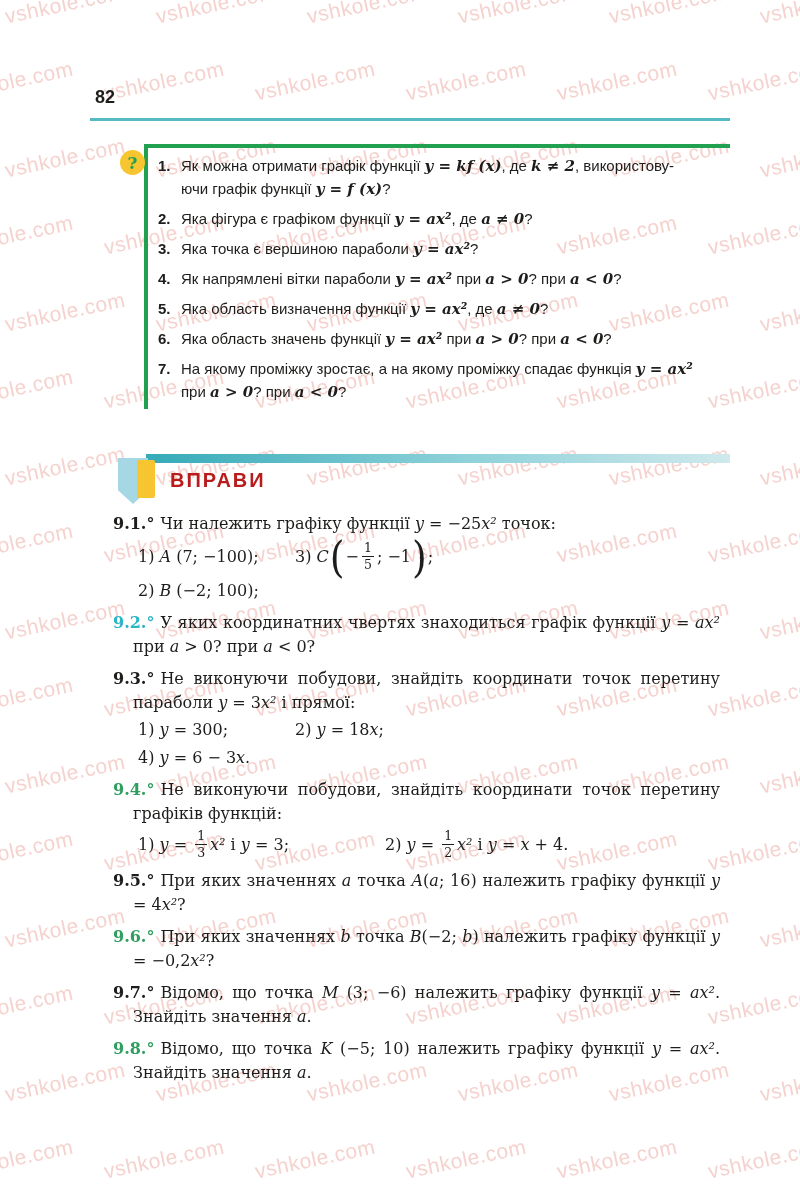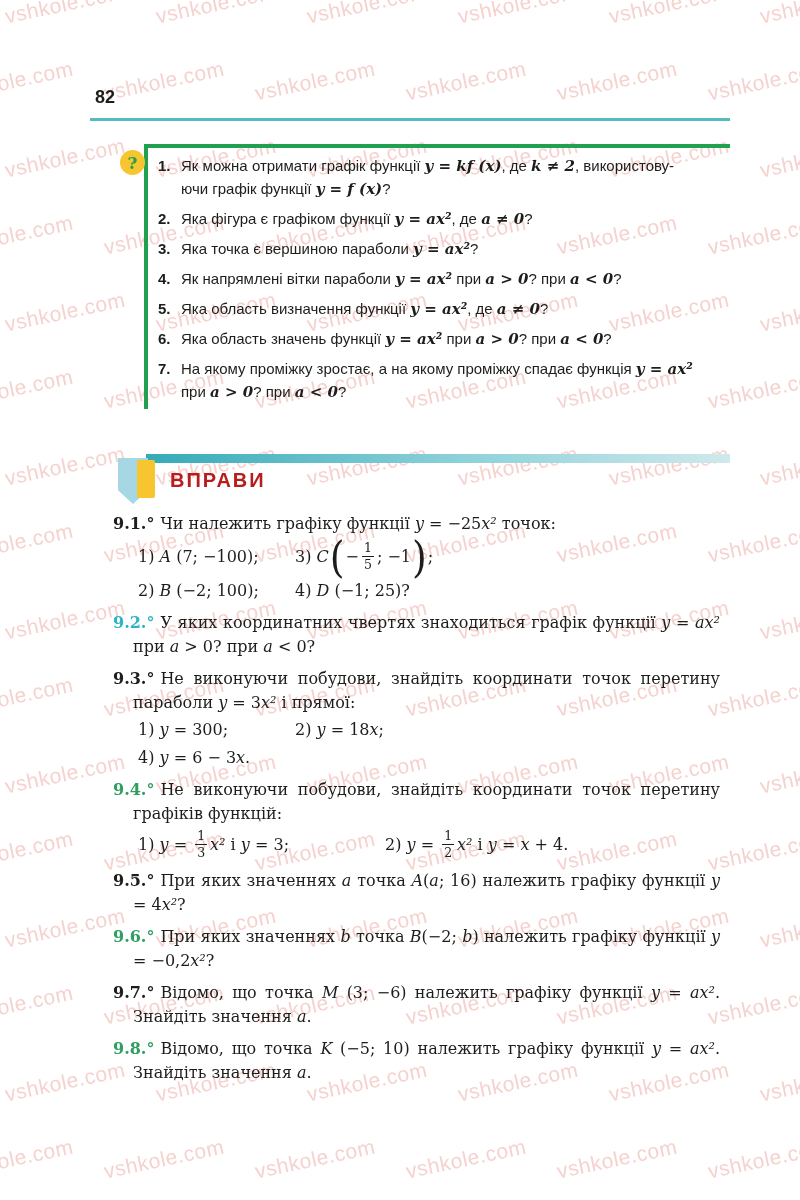--- a/index.html
+++ b/index.html
@@ -209,21 +209,20 @@
 
     <div class="ex">
       <p class="extext"><b class="exlabel" style="color: rgb(29, 29, 27);">9.1.°</b><span class="exbody"><span class="seg-t">Чи належить графіку функції </span><span class="seg-m">y</span><span class="seg-t"> = −25</span><span class="seg-m">x²</span><span class="seg-t"> точок:</span></span></p>
       <div class="opts" style="grid-template-columns:157px 1fr">
         <span class="opt"><span class="seg-t">1) </span><span class="seg-m">A</span><span class="seg-t"> (7; −100);</span></span>
         <span class="opt"><span class="seg-t">3) </span><span class="seg-m">C</span><span class="seg-p">(</span><span class="seg-c">−</span><span class="frac">
               <span class="fnum">1</span>
               <span class="fden">5</span>
             </span><span class="seg-t">; −1</span><span class="seg-p">)</span><span class="seg-t">;</span></span>
         <span class="opt"><span class="seg-t">2) </span><span class="seg-m">B</span><span class="seg-t"> (−2; 100);</span></span>
-        <span class="opt"><span class="seg-t">4) </span><span class="seg-m">D</span><span class="seg-t"> (−1; 25)?</span></span>
       </div>
     </div>
 
     <div class="ex">
       <p class="extext"><b class="exlabel" style="color: rgb(44, 181, 197);">9.2.°</b><span class="exbody"><span class="seg-t">У яких координатних чвертях знаходиться графік функції </span><span class="seg-m">y</span><span class="seg-t"> = </span><span class="seg-m">ax²</span><span class="seg-t"> при </span><span class="seg-m">a</span><span class="seg-t"> &gt; 0? при </span><span class="seg-m">a</span><span class="seg-t"> &lt; 0?</span></span></p>
     </div>
 
     <div class="ex">
       <p class="extext"><b class="exlabel" style="color: rgb(29, 29, 27);">9.3.°</b><span class="exbody"><span class="seg-t">Не виконуючи побудови, знайдіть координати точок перетину параболи </span><span class="seg-m">y</span><span class="seg-t"> = 3</span><span class="seg-m">x²</span><span class="seg-t"> і прямої:</span></span></p>
       <div class="opts" style="grid-template-columns:157px 1fr">

